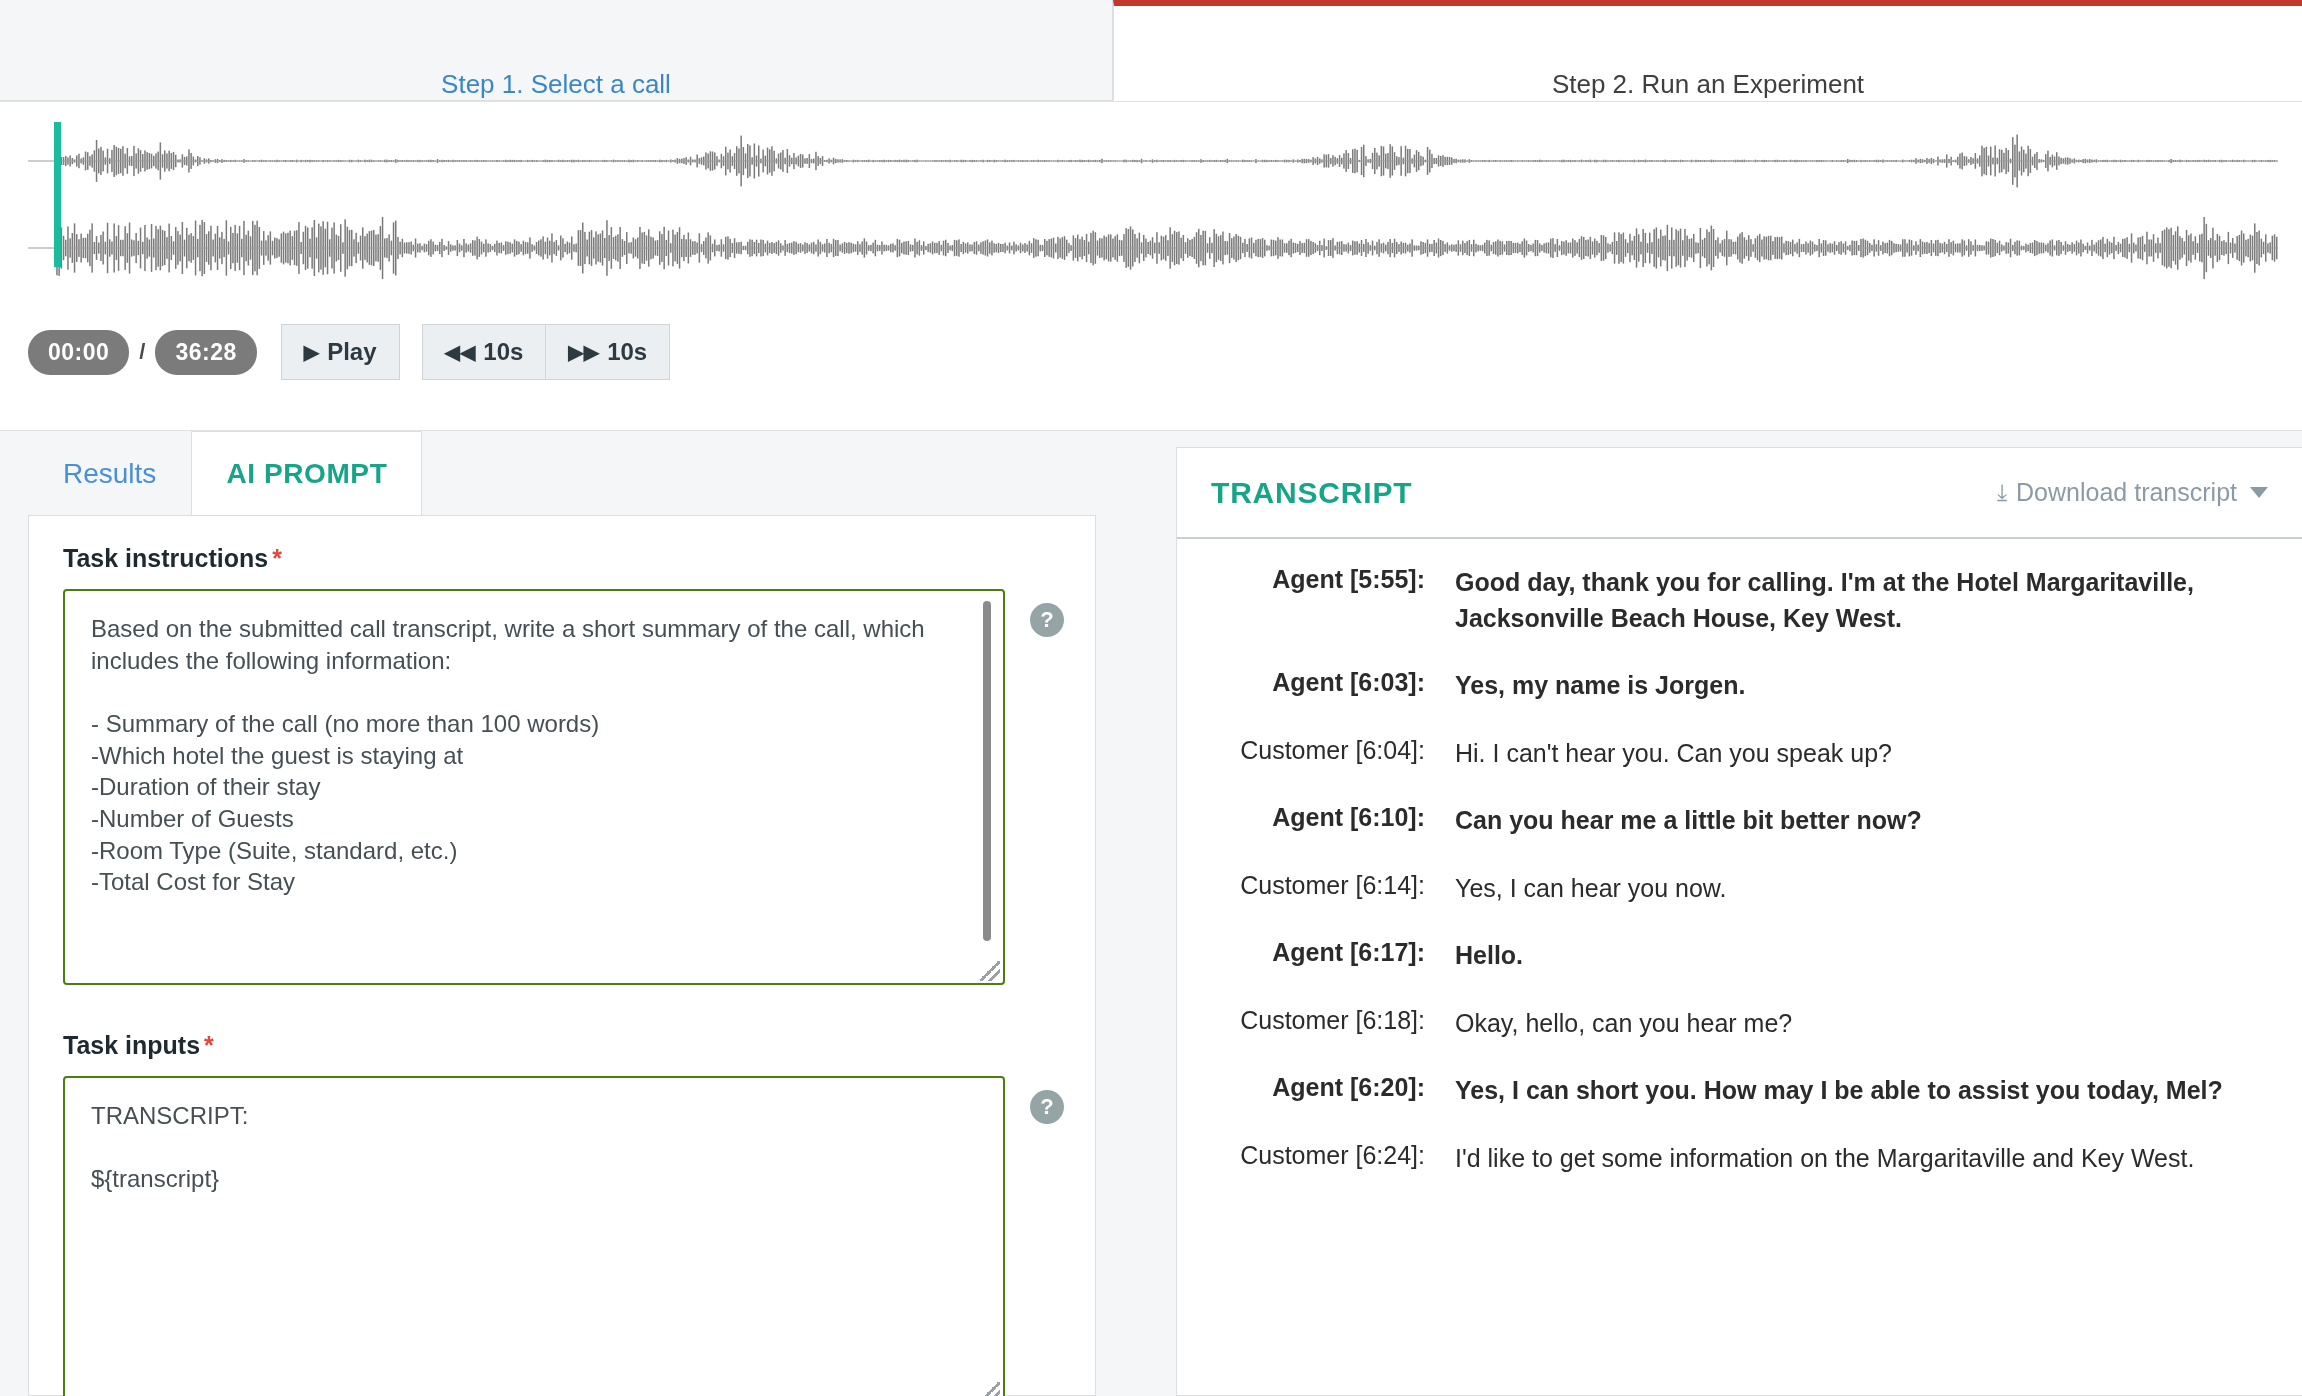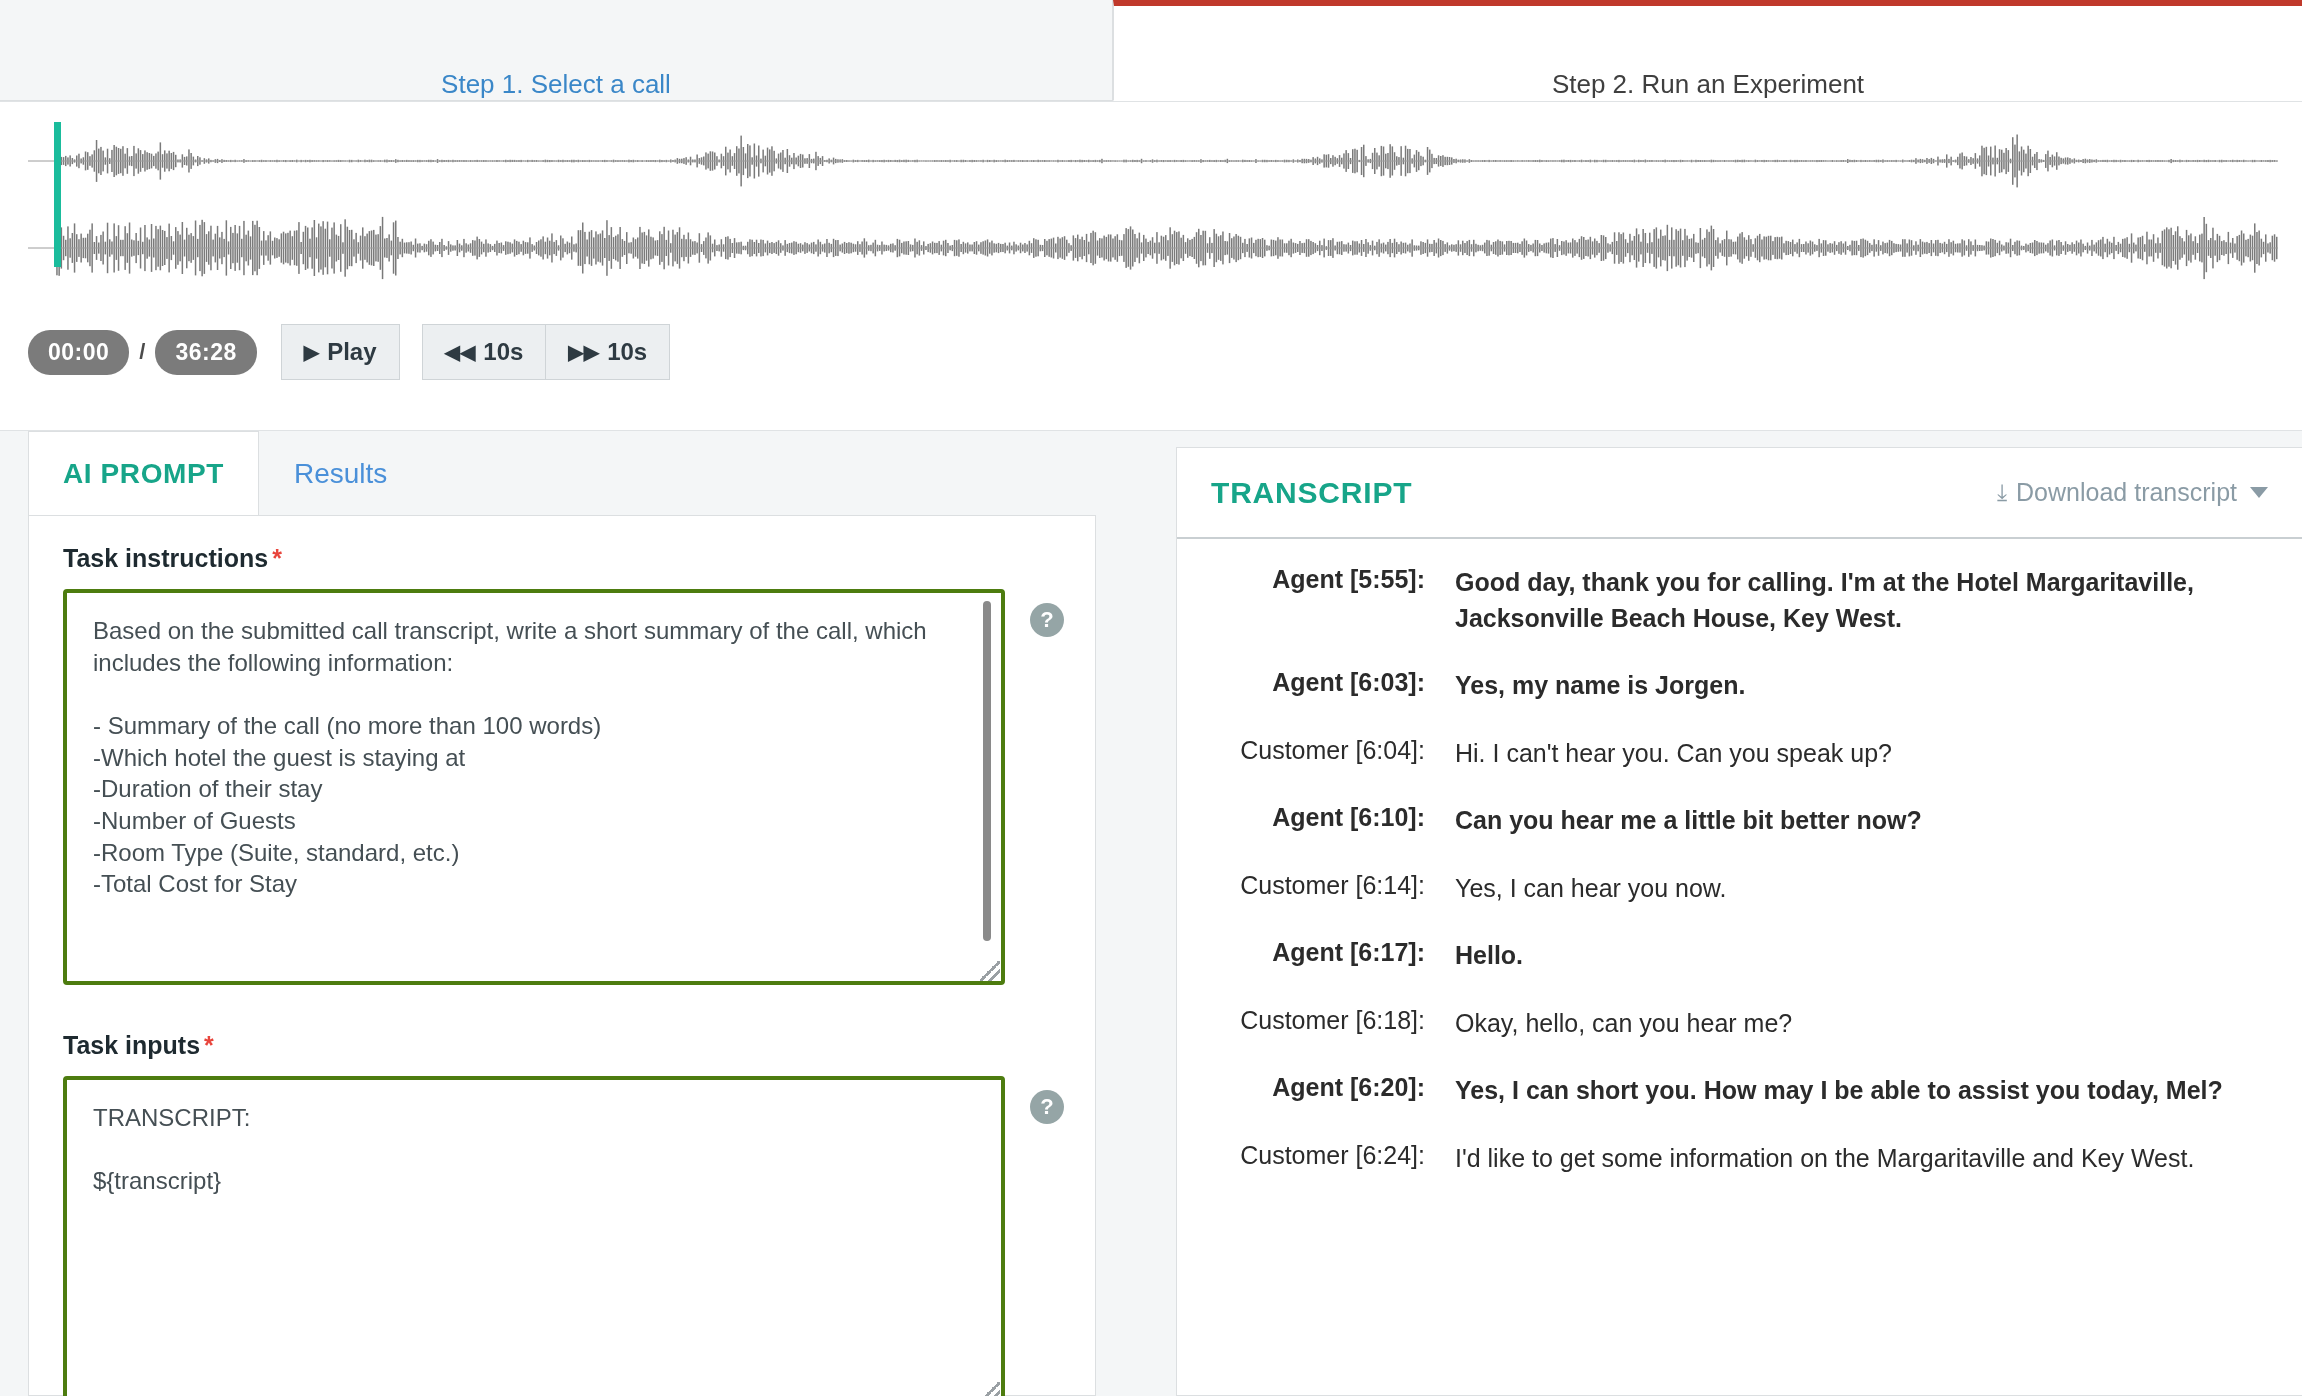--- a/index.html
+++ b/index.html
@@ -131,21 +131,21 @@
   .field-label {
     font-size: 25px; font-weight: bold; color: #1e2a30;
     margin: 0 0 16px 22px;
   }
   .req { color: #e8453c; margin-left: 4px; }
 
   .field-row { display: flex; align-items: flex-start; }
   .ta-wrap { position: relative; }
   .ta {
     width: 942px;
-    border: 4px solid #4d7c0f;
+    border: 2px solid #4d7c0f;
     border-radius: 4px;
     background: #ffffff;
     color: #454f54;
     font-family: "Liberation Sans", sans-serif;
     font-size: 24px;
     line-height: 1.32;
     padding: 22px 26px;
     resize: none;
     white-space: pre-wrap;
     overflow: hidden;
@@ -2303,25 +2303,25 @@
       </div>
     </div>
 
   </div>
 </div>
 
 <div class="main">
 
   <div class="left-panel">
     <div class="prompt-tabs">
+      <div class="ptab inactive">
+        <span>Results</span>
+      </div>
       <div class="ptab active">
         <span>AI PROMPT</span>
-      </div>
-      <div class="ptab inactive">
-        <span>Results</span>
       </div>
     </div>
 
     <div class="prompt-body">
       <div class="field-label">
         <span>Task instructions</span><span class="req">*</span>
       </div>
       <div class="field-row">
         <div class="ta-wrap">
           <div class="ta instructions">Based on the submitted call transcript, write a short summary of the call, which includes the following information:

